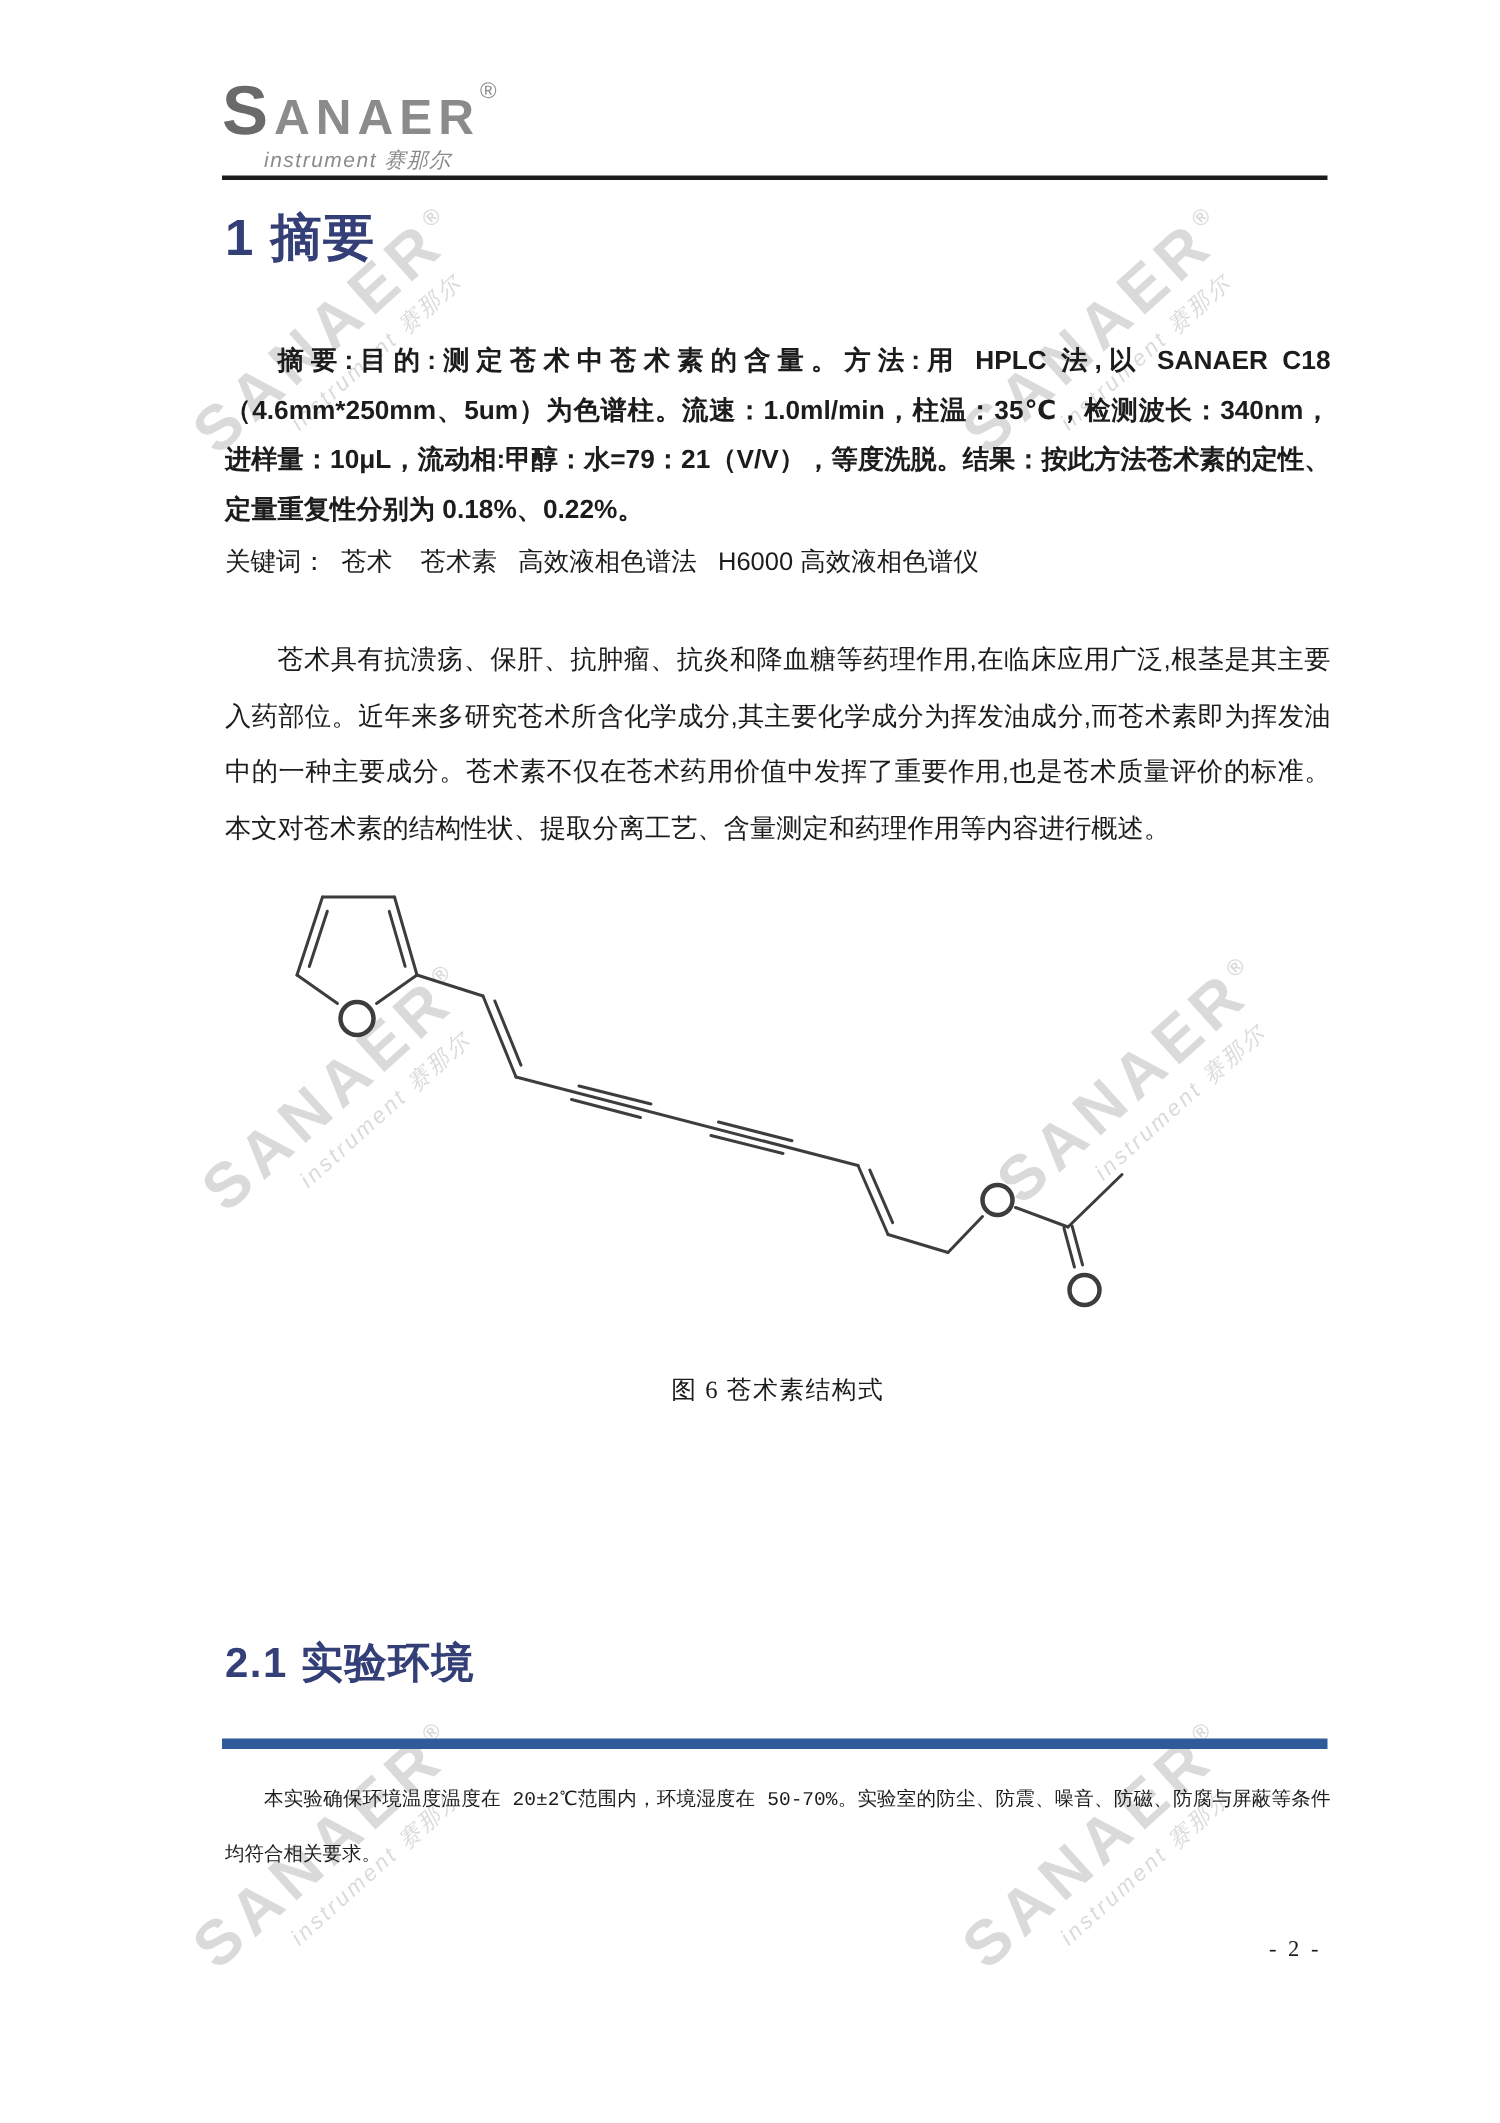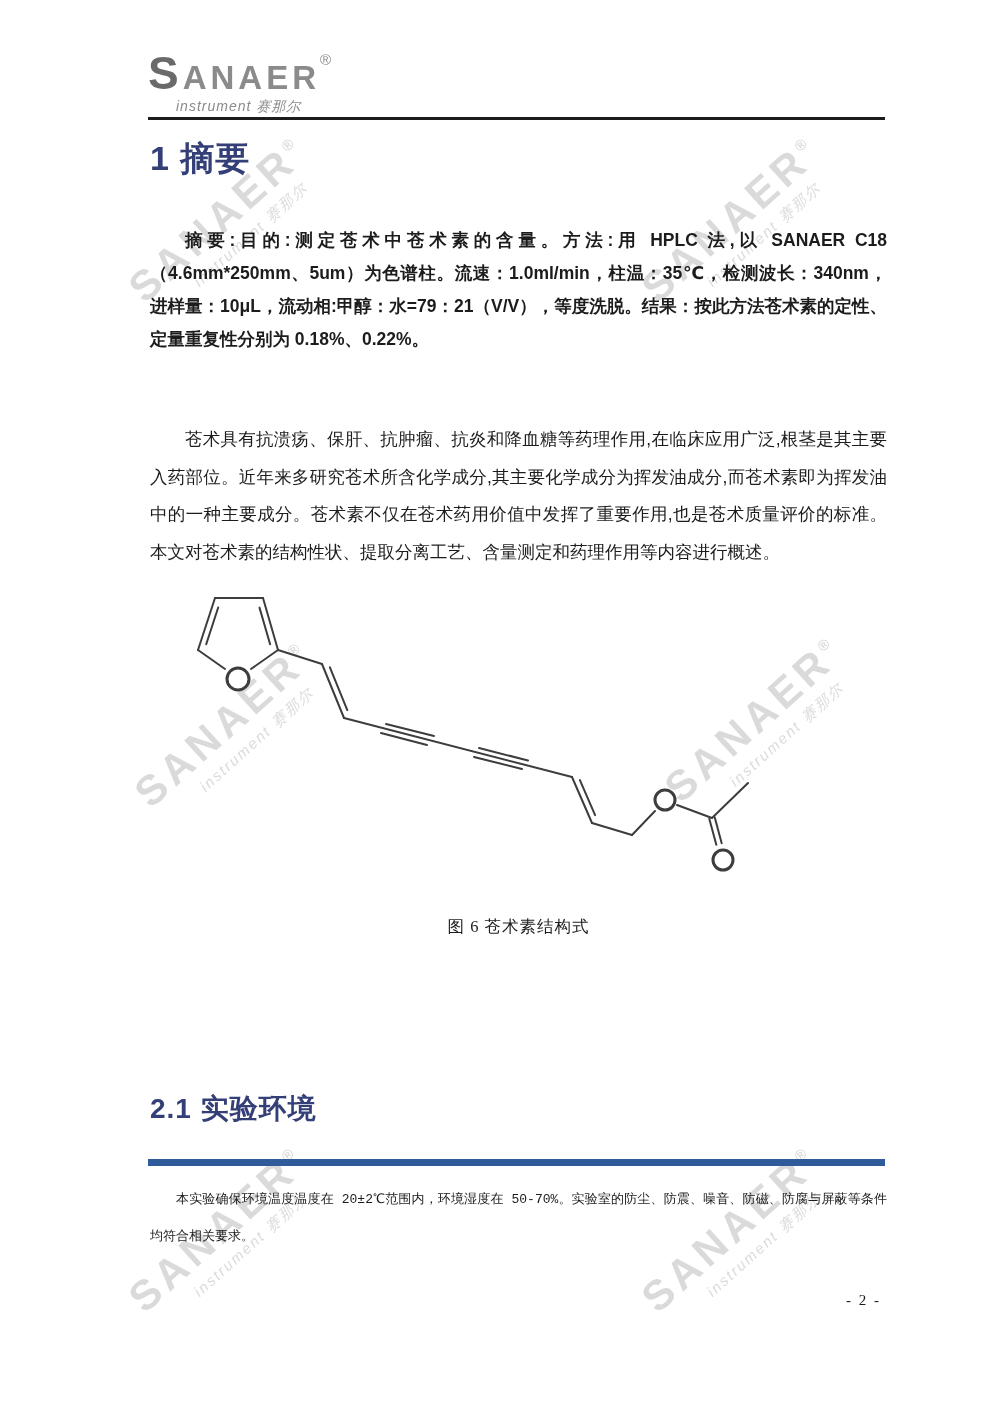--- a/index.html
+++ b/index.html
@@ -101,20 +101,21 @@
   <div class="logo">
     <span class="logo-text">SANAER</span><span class="logo-reg">®</span>
     <div class="logo-sub">instrument 赛那尔</div>
   </div>
   <div class="header-rule"></div>
 
   <div class="h1" style="top:136px;">1 摘要</div>
 
   <div class="para indent" id="abstract-body">摘要:目的:测定苍术中苍术素的含量。方法:用 HPLC 法,以 SANAER C18（4.6mm*250mm、5um）为色谱柱。流速：1.0ml/min，柱温：35℃，检测波长：340nm，进样量：10μL，流动相:甲醇：水=79：21（V/V），等度洗脱。结果：按此方法苍术素的定性、定量重复性分别为 0.18%、0.22%。</div>
 
+  <div class="para" id="keywords">关键词：  苍术    苍术素   高效液相色谱法   H6000 高效液相色谱仪</div>
 
   <div class="para indent" id="intro-body">苍术具有抗溃疡、保肝、抗肿瘤、抗炎和降血糖等药理作用,在临床应用广泛,根茎是其主要入药部位。近年来多研究苍术所含化学成分,其主要化学成分为挥发油成分,而苍术素即为挥发油中的一种主要成分。苍术素不仅在苍术药用价值中发挥了重要作用,也是苍术质量评价的标准。本文对苍术素的结构性状、提取分离工艺、含量测定和药理作用等内容进行概述。</div>
 
   <div class="structure">
     <svg viewBox="0 0 580 320" width="580" height="320">
 
       <line x1="30" y1="23" x2="78" y2="23"></line>
       <line x1="78" y1="23" x2="93" y2="75"></line>
       <line x1="74.5" y1="32.6" x2="85.1" y2="69.2"></line>
       <line x1="93" y1="75" x2="66" y2="94"></line>

